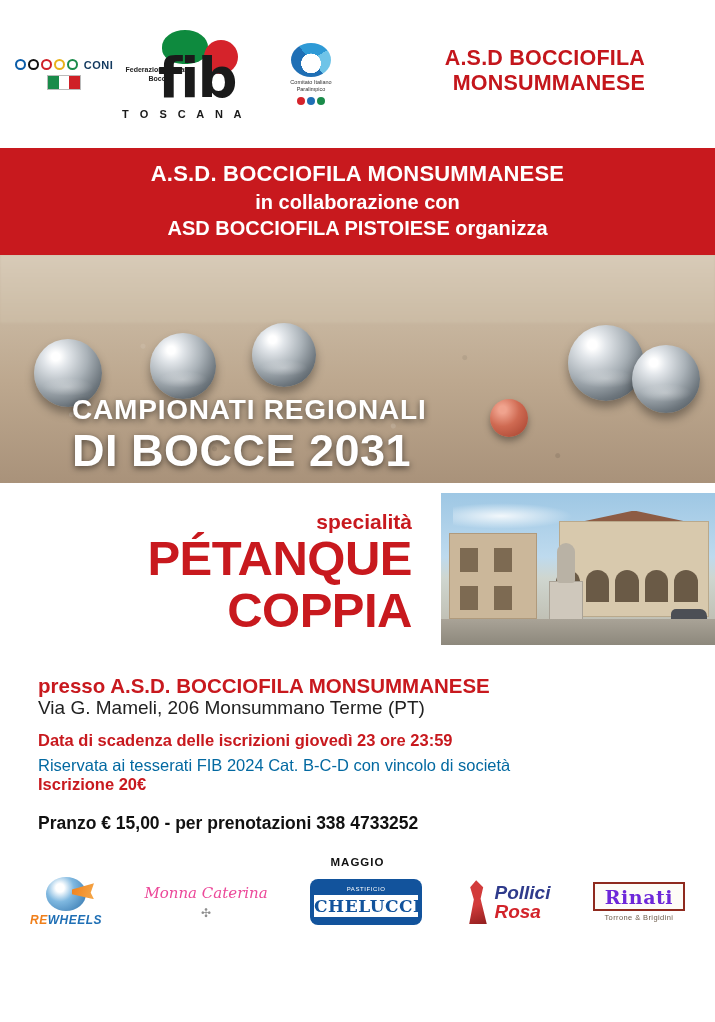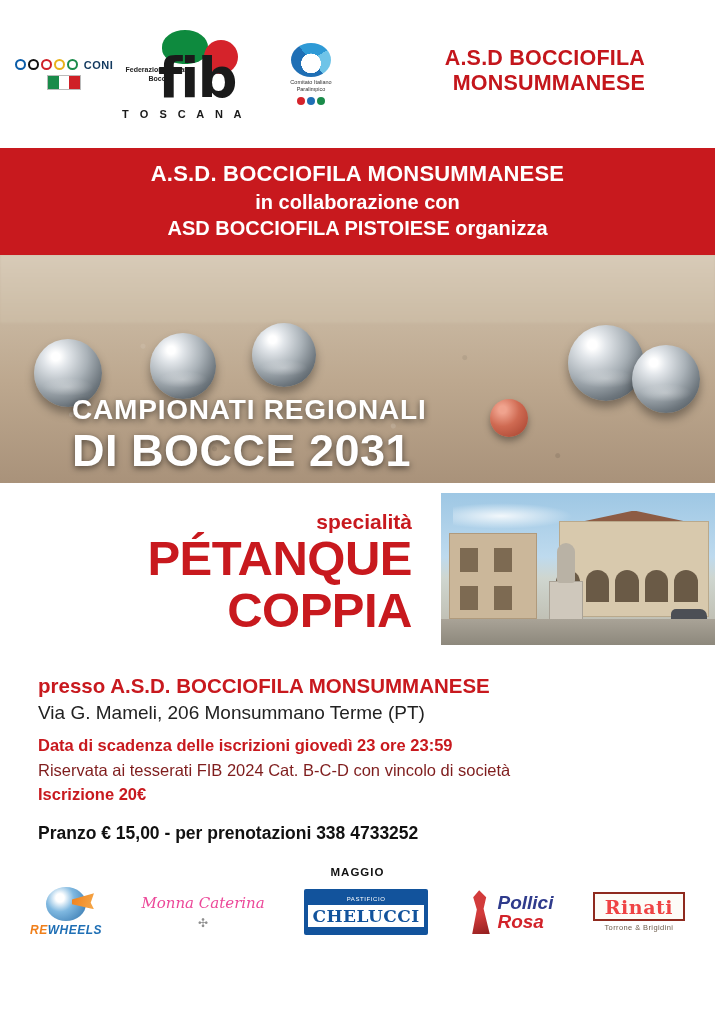--- a/index.html
+++ b/index.html
@@ -315,32 +315,32 @@
   }
   .d-date {
     font-size: 29px; font-weight: bold; color: #111;
     letter-spacing: -.2px; line-height: 1.15;
   }
   .d-venue {
     font-size: 20.5px; font-weight: bold; color: #c8191e;
     margin-top: 6px; line-height: 1.15;
   }
   .d-address {
-    font-size: 19px; color: #222; margin-top: 5px; line-height: 1.2;
+    font-size: 19px; color: #222; line-height: 1.2;
   }
   .d-deadline {
     font-size: 16.5px; font-weight: bold; color: #c8191e;
     margin-top: 11px; line-height: 1.2;
   }
   .d-line {
-    font-size: 16.5px; color: #7f1d1d; margin-top: 4px; line-height: 1.25;
+    font-size: 16.5px; color: #0369a1; margin-top: 4px; line-height: 1.25;
   }
   .d-fee {
     font-size: 16.5px; font-weight: bold; color: #c8191e;
-    margin-top: 5px; line-height: 1.2;
+    line-height: 1.2;
   }
   .d-lunch {
     font-size: 17.5px; font-weight: bold; color: #111;
     margin-top: 18px; line-height: 1.2;
   }
 
   
   .sponsor-title {
     text-align: center;
     font-size: 11.5px;
@@ -381,24 +381,24 @@
     font-style: italic;
     font-size: 15px;
     color: #ec4899;
   }
   .sp-monna .mn-orn {
     margin-top: 4px; font-size: 12px; color: #8e8e8e;
   }
   .sp-chelucci .ch-box {
     background: #12539c;
     color: #ffffff;
-    width: 124px;
+    width: 112px;
     padding: 7px 4px 8px;
     text-align: center;
-    border-radius: 2px;
+    border-radius: 8px;
   }
   .sp-chelucci .ch-top { font-size: 6px; letter-spacing: .6px; }
   .sp-chelucci .ch-main {
     font-size: 17px; font-weight: bold; letter-spacing: .5px;
     font-family: "DejaVu Serif", serif;
     background: #ffffff; color: #12539c;
     margin-top: 3px; padding: 1px 0;
   }
   .sp-pollici { flex-direction: row; gap: 4px; align-items: center; }
   .sp-pollici .pl-fig {
@@ -409,21 +409,21 @@
   .sp-pollici .pl-text { line-height: 1; }
   .sp-pollici .pl-1 { font-size: 19px; font-weight: bold; color: #2f3b8c; font-style: italic; }
   .sp-pollici .pl-2 { font-size: 19px; font-weight: bold; color: #d2232a; font-style: italic; }
   .sp-rinati .rn-box {
     border: 2px solid #8f2a1e;
     padding: 2px 10px 1px;
     background: #fdfcf7;
   }
   .sp-rinati .rn-main {
     font-family: "DejaVu Serif", serif;
-    font-size: 19px; font-weight: bold; color: #ef4444;
+    font-size: 19px; font-weight: bold; color: #6d28d9;
     letter-spacing: .5px;
   }
   .sp-rinati .rn-sub {
     margin-top: 2px; font-size: 7.5px; color: #6b5b4a; letter-spacing: .4px;
   }
 </style>
 </head>
 <body>
 
 <div class="poster">

